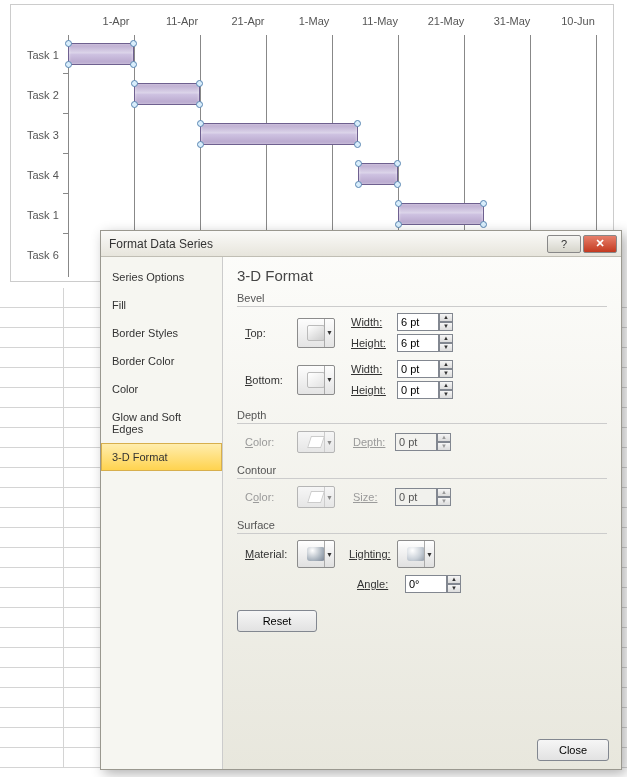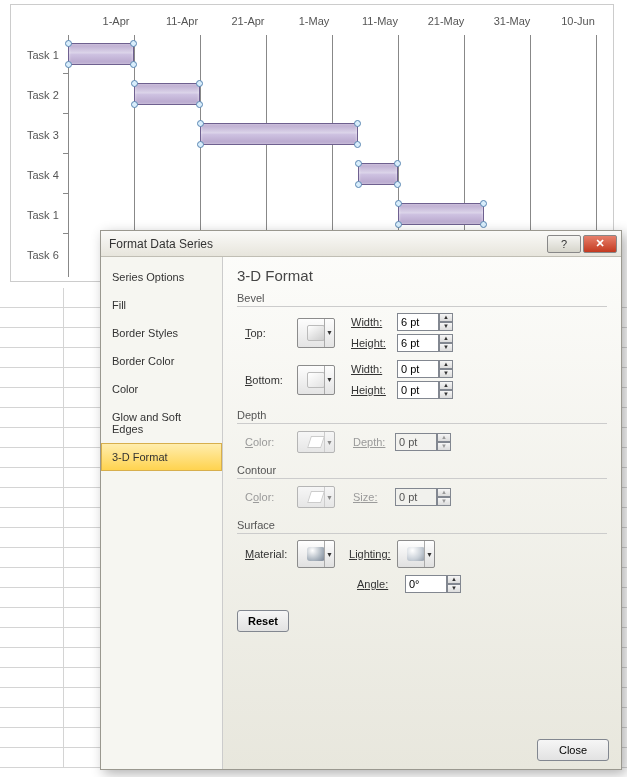--- a/index.html
+++ b/index.html
@@ -50,21 +50,21 @@
 .spinner input { width: 42px; height: 18px; border: 1px solid #828790; font-size: 11px; padding: 1px 3px; }
 .spin-btns { display: flex; flex-direction: column; }
 .spin-btns .sb { width: 14px; height: 9px; border: 1px solid #828790; background: linear-gradient(180deg,#f6f6f6,#dcdcdc); font-size: 6px; line-height: 6px; text-align: center; cursor: pointer; }
 .disabled { color: #9a9a9a; }
 .color-pick { width: 38px; height: 22px; border: 1px solid #b5b5b5; background: linear-gradient(180deg,#f6f6f6,#e6e6e6); position: relative; border-radius: 2px; display: flex; align-items: center; justify-content: center; }
 .color-pick .swatch { width: 14px; height: 12px; background: #fff; border: 1px solid #ccc; transform: skewX(-18deg); }
 .color-pick .dd { position: absolute; right: 0; top: 0; bottom: 0; width: 10px; border-left: 1px solid #ccc; display: flex; align-items: center; justify-content: center; font-size: 7px; color: #888; }
 .mat-pick { width: 38px; height: 28px; border: 1px solid #8c8c8c; background: linear-gradient(180deg,#fff,#e0e0e0); position: relative; border-radius: 2px; display: flex; align-items: center; justify-content: center; }
 .mat-pick .ball { width: 18px; height: 14px; border-radius: 3px; background: radial-gradient(circle at 30% 25%, #fff, #a8b2bd 60%, #768090); }
 .mat-pick .dd { position: absolute; right: 0; top: 0; bottom: 0; width: 10px; border-left: 1px solid #aaa; display: flex; align-items: center; justify-content: center; font-size: 7px; }
-.reset-btn { width: 52px; height: 22px; border: 1px solid #828790; background: linear-gradient(180deg,#f6f6f6,#e2e2e2); border-radius: 3px; font-size: 11px; margin-top: 10px; cursor: pointer; font-weight: bold; }
+.reset-btn { width: 80px; height: 22px; border: 1px solid #828790; background: linear-gradient(180deg,#f6f6f6,#e2e2e2); border-radius: 3px; font-size: 11px; margin-top: 10px; cursor: pointer; }
 .footer { position: absolute; bottom: 8px; right: 12px; margin-top: 41px; }
 .close-btn { width: 72px; height: 22px; border: 1px solid #828790; background: linear-gradient(180deg,#f6f6f6,#e2e2e2); border-radius: 3px; font-size: 11px; cursor: pointer; }
 </style>
 </head>
 <body>
 
 <div class="sheet">
   <div class="chart">
     <div class="date-labels">
       <span style="left:12px">1-Apr</span>

